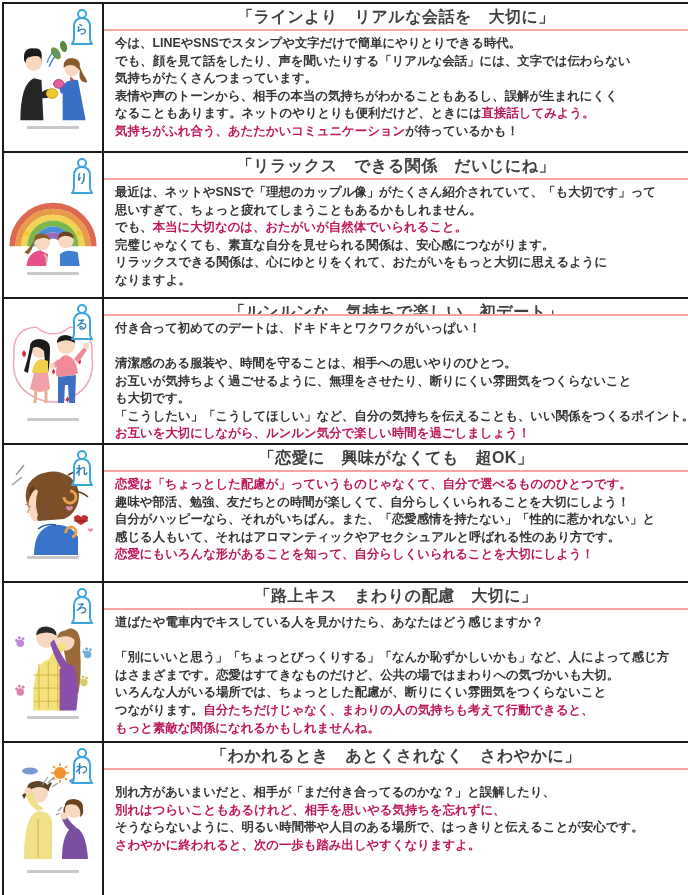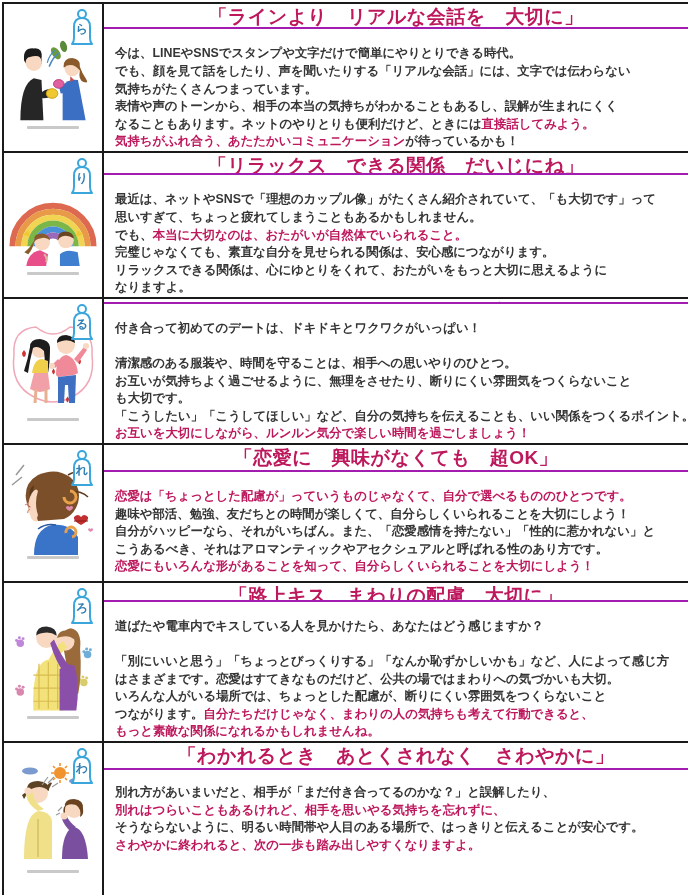--- a/index.html
+++ b/index.html
@@ -24,26 +24,26 @@
   .badge .kana{
     position:absolute;left:0;top:14px;width:32px;text-align:center;
     font-size:12px;font-weight:700;color:#2f7fb5;line-height:12px;
   }
   .caption-line{
     width:52px;height:3px;background:#c9c9c9;margin-top:auto;margin-bottom:22px;
     border-radius:1px;
   }
   .cell-right{flex:1;display:flex;flex-direction:column;min-width:0;}
   .title{
-    height:25px;line-height:25px;border-bottom:2px solid #a21caf;
-    text-align:center;font-weight:700;font-size:19px;color:#be185d;
+    height:25px;line-height:25px;border-bottom:2px solid #fca5a5;
+    text-align:center;font-weight:700;font-size:16px;color:#404040;
     letter-spacing:.5px;white-space:nowrap;overflow:hidden;
   }
   .bodytext{
-    padding:16px 8px 0 11px;font-size:12.4px;line-height:17.6px;
+    padding:4px 8px 0 11px;font-size:12.4px;line-height:17.6px;
     color:#353535;font-weight:600;letter-spacing:0;
   }
   .bodytext .red{color:#be185d;}
   .row6 .bodytext{padding-top:14px;}
   .bline{white-space:nowrap;}
   .illus{display:block;}
 </style>
 </head>
 <body>
 
@@ -205,21 +205,21 @@
         <path d="M58,74 a5,5 0 1 1 6,4" fill="none" stroke="#e8a04a" stroke-width="3"></path>
       </svg>
       <div class="caption-line"></div>
     </div>
     <div class="cell-right">
       <div class="title">「恋愛に　興味がなくても　超OK」</div>
       <div class="bodytext">
           <div class="bline"><span class="red">恋愛は「ちょっとした配慮が」っていうものじゃなくて、自分で選べるもののひとつです。</span></div>
           <div class="bline"><span>趣味や部活、勉強、友だちとの時間が楽しくて、自分らしくいられることを大切にしよう！</span></div>
           <div class="bline"><span>自分がハッピーなら、それがいちばん。また、「恋愛感情を持たない」「性的に惹かれない」と</span></div>
-          <div class="bline"><span>こうあるべき、それはアロマンティックやアセクシュアルと呼ばれる性のあり方です。</span></div>
+          <div class="bline"><span>感じる人もいて、それはアロマンティックやアセクシュアルと呼ばれる性のあり方です。</span></div>
           <div class="bline"><span class="red">恋愛にもいろんな形があることを知って、自分らしくいられることを大切にしよう！</span></div>
         </div>
     </div>
   </div>
 
   <div class="row" style="height:160px">
     <div class="cell-left">
       <div class="badge">
         <svg width="32" height="38" viewBox="0 0 32 38">
           <circle cx="16" cy="5" r="4" fill="#fff" stroke="#3aa6dc" stroke-width="2"></circle>

